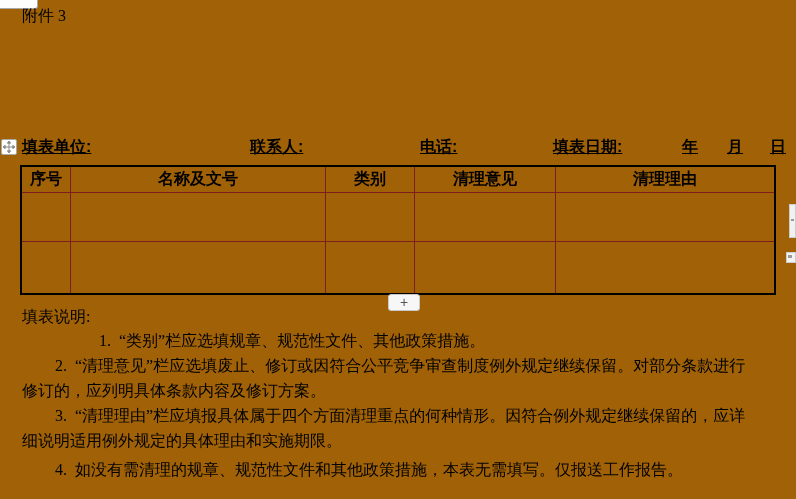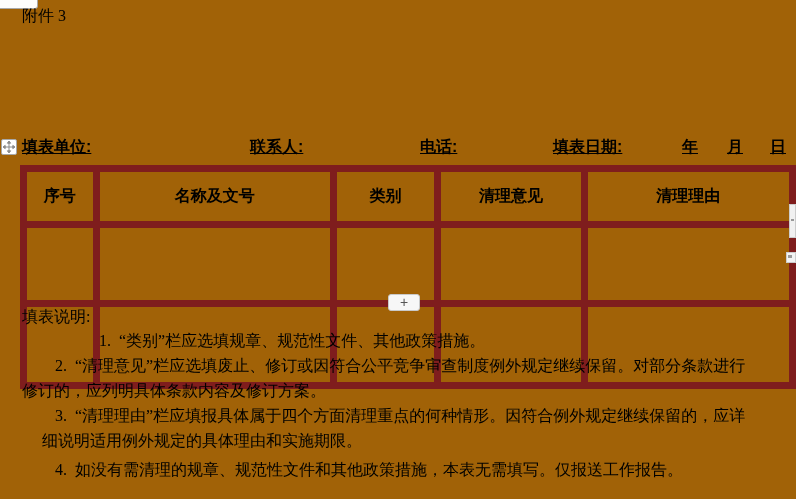--- a/index.html
+++ b/index.html
@@ -18,21 +18,21 @@
   .form-line{position:absolute;left:0;top:137px;width:100%;height:20px;
     font-family:"Liberation Sans",sans-serif;font-weight:bold;font-size:16px;}
   .form-line span{position:absolute;top:0;white-space:nowrap;text-decoration:underline;}
   .f-unit{left:22px}.f-contact{left:250px}.f-phone{left:420px}.f-date{left:553px}
   .f-year{left:682px}.f-month{left:727px}.f-day{left:770px}
   
   .doc-table{
     position:absolute;left:20px;top:165px;border-collapse:collapse;table-layout:fixed;
     border:2px solid #000;
   }
-  .doc-table th,.doc-table td{border:7px solid #7f1d1d;padding:12px;text-align:center;vertical-align:middle;}
+  .doc-table th,.doc-table td{border:1px solid #7f1d1d;padding:0;text-align:center;vertical-align:middle;}
   .doc-table th{font-family:"Liberation Sans",sans-serif;font-weight:bold;font-size:16px;height:25px;}
   .row1 td{height:48px;}
   .row2 td{height:51px;}
   .c0{width:48px}.c1{width:254px}.c2{width:88px}.c3{width:140px}.c4{width:218px}
   
   .plus-btn{
     position:absolute;left:388px;top:294px;width:32px;height:17px;
     background:#f7f7f7;border:1px solid #c9c9c9;border-radius:3px;
     color:#555;font-family:"Liberation Sans",sans-serif;font-size:14px;line-height:15px;
     text-align:center;cursor:pointer;box-sizing:border-box;
@@ -52,21 +52,21 @@
   .frag-corner{position:absolute;left:786px;top:252px;width:10px;height:11px;
     background:#f3f3f3;border:1px solid #ccc;box-sizing:border-box;}
   .frag-corner::after{content:"";position:absolute;left:1px;top:2px;width:4px;height:3px;background:#9a9a9a;}
   
   .note{position:absolute;font-size:16px;white-space:pre-wrap;}
   .note-heading{left:22px;top:307px;}
   .nl1{left:55px;top:331px;margin-left:44px;}
   .nl2{left:55px;top:356px;}
   .nl3{left:22px;top:381px;}
   .nl4{left:55px;top:406px;}
-  .nl5{left:22px;top:431px;margin-left:20px;}
+  .nl5{left:22px;top:431px;}
   .nl6{left:55px;top:460px;}
 </style>
 </head>
 <body>
 
 <div class="page">
 
   <div class="frag-topleft"></div>
 
   <div class="attachment">附件 3</div>

